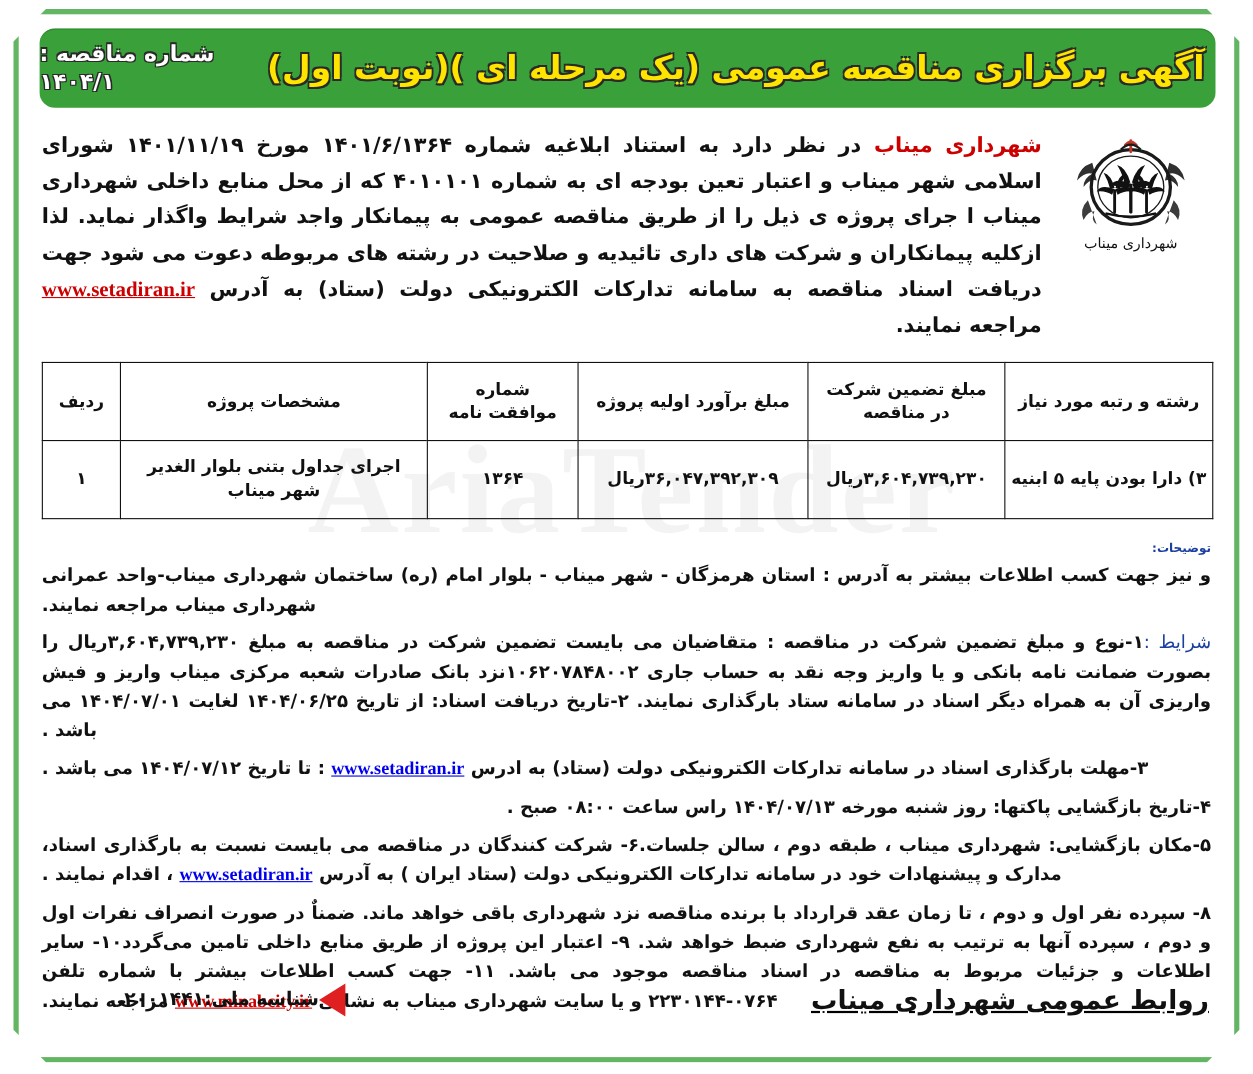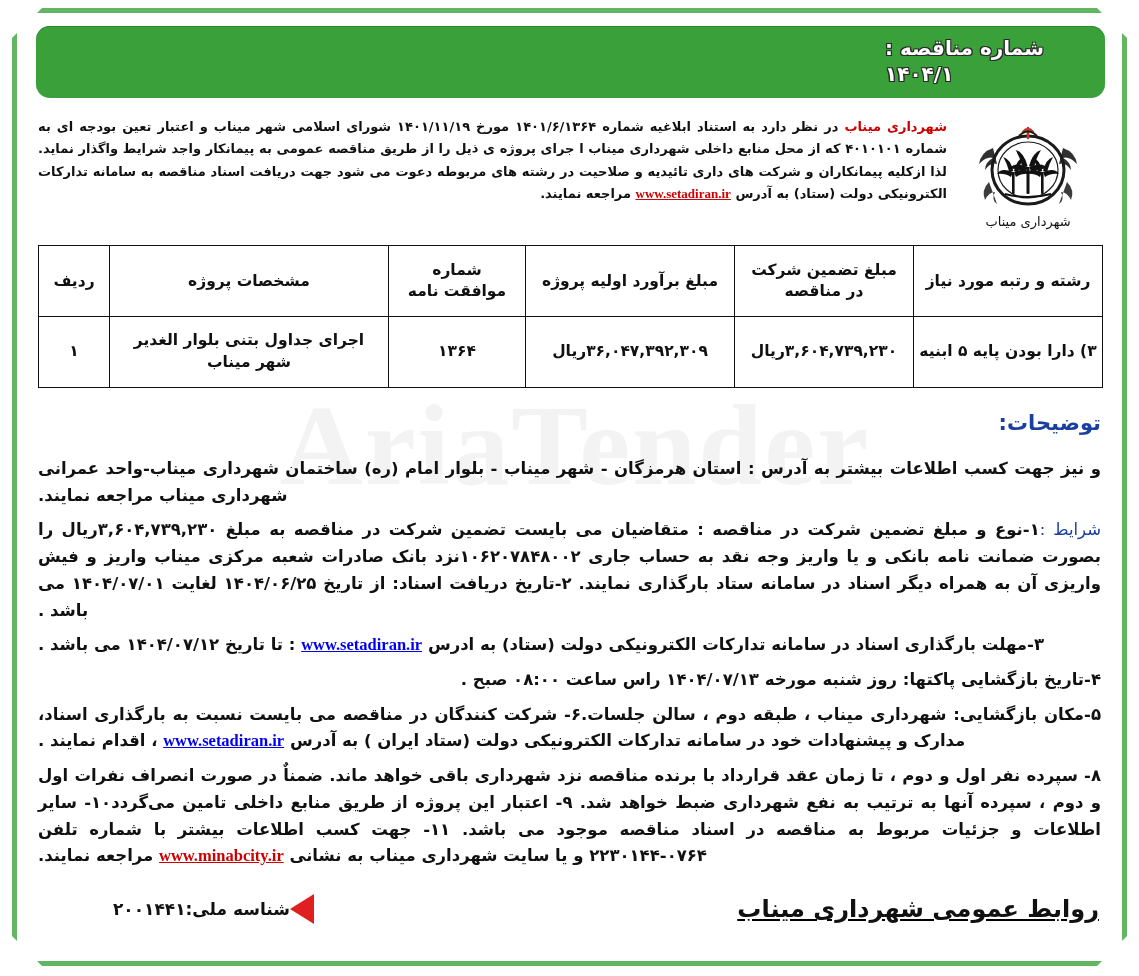--- a/index.html
+++ b/index.html
@@ -81,21 +81,21 @@
     text-align:center;
     padding-top:6px;
   }
   .logo-svg{display:block;margin:0 auto;}
   .logo-caption{
     font-size:13px;color:#111;margin-top:-4px;
     font-family:"DejaVu Sans","Liberation Sans",sans-serif;
   }
   .intro-text{
     flex:1;
-    font-size:13px;
+    font-size:19px;
     line-height:1.72;
     color:#111;
     text-align:justify;
     text-align-last:right;
     font-weight:600;
   }
   .red{color:#cc0000;}
   .ltr-url{
     direction:ltr;display:inline-block;
     font-family:"Liberation Serif","DejaVu Serif",serif;
@@ -134,21 +134,21 @@
   .col-guar{width:170px;}
   .col-rank{width:auto;}
   
   .notes{
     margin:18px 12px 0 12px;
     font-size:16.5px;
     line-height:1.62;
     color:#111;
     font-weight:600;
   }
-  .notes-title{color:#1a3fa0;font-weight:bold;font-size:21px;margin-bottom:16px;}
+  .notes-title{color:#1a3fa0;font-weight:bold;font-size:11px;margin-bottom:2px;}
   .note-p{
     text-align:justify;
     text-align-last:left;
     margin:0 0 8px 0;
   }
   .note-p.lastright{text-align-last:right;}
   .cond-label{color:#1a3fa0;font-weight:normal;}
   
   .footer{
     position:absolute;
@@ -202,20 +202,21 @@
 <body>
 
 <div class="page">
   <div class="frame"></div>
 
   <div class="wm">AriaTender</div>
 
   <div class="inner">
 
     <div class="banner">
+      <div class="banner-title">آگهی برگزاری مناقصه عمومی (یک مرحله ای )(نوبت اول)</div>
       <div class="banner-num">
         <span>شماره مناقصه :</span>
         <span class="n2">۱۴۰۴/۱</span>
       </div>
     </div>
 
     <div class="intro-wrap">
 
       <div class="logo-box">
         <svg class="logo-svg" width="118" height="96" viewBox="0 0 118 96">

